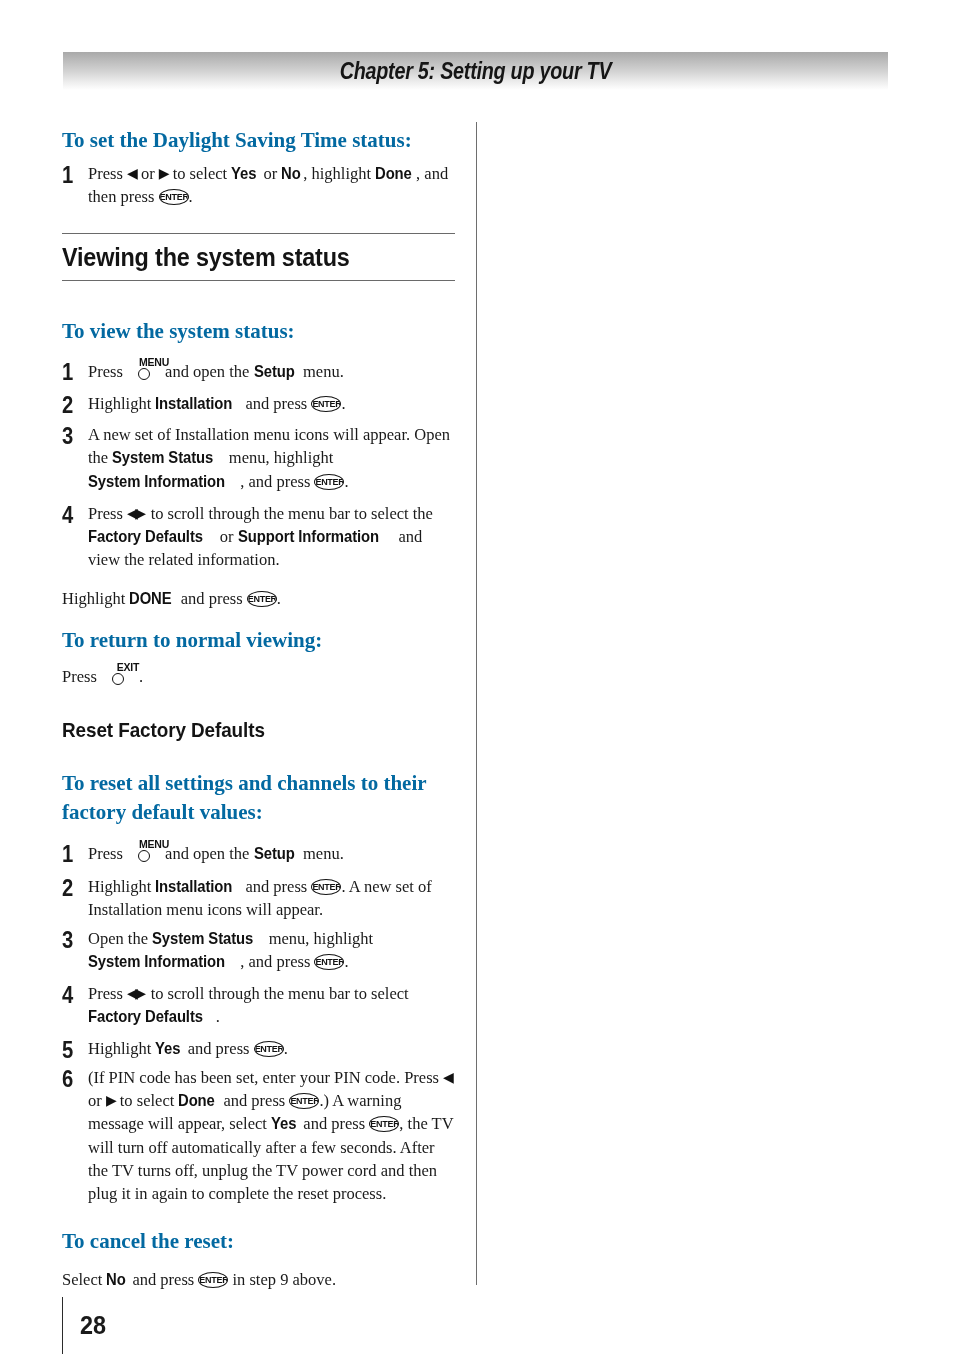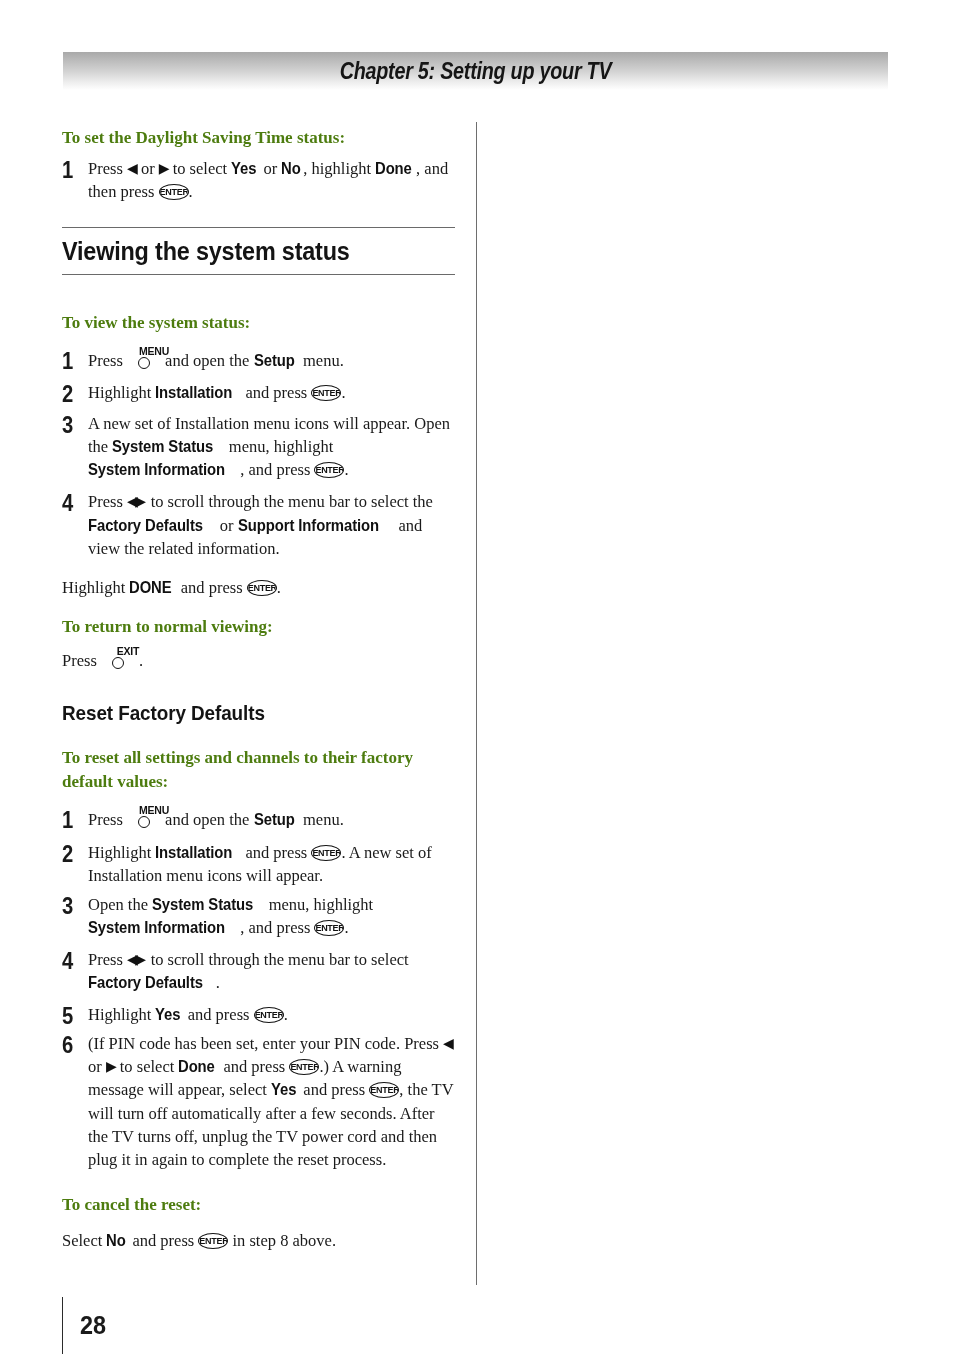--- a/index.html
+++ b/index.html
@@ -77,25 +77,25 @@
     position: absolute;
     left: 62px;
     top: 126px;
     width: 396px;
   }
 
   
   h3.task {
     font-family: "Liberation Serif", serif;
     font-weight: bold;
-    font-size: 17px;
+    font-size: 21px;
     line-height: 1.40;
     margin: 0;
     padding: 0;
-    color: #4d7c0f;
+    color: #0369a1;
   }
   .sect-head {
     font-family: "Liberation Sans Narrow", "Liberation Sans", sans-serif;
     font-weight: bold;
     font-size: 26px;
     line-height: 1.12;
     color: #141414;
     letter-spacing: -0.2px;
     transform: scaleX(0.90);
     transform-origin: left center;
@@ -272,21 +272,21 @@
 
 
   <p class="body" style="margin-top:16px;"><span>Highlight </span><span class="ui">DONE</span><span> and press </span><span class="enter-key">ENTER</span><span>.</span></p>
 
   <h3 class="task" style="margin-top:16px;">To return to normal viewing:</h3>
 
   <p class="body" style="margin-top:9px;"><span>Press </span><span class="round-key"><span class="lbl">EXIT</span><span class="circ"></span></span><span> .</span></p>
 
   <div class="sub-head" style="margin-top:29px;">Reset Factory Defaults</div>
 
-  <h3 class="task" style="margin-top:21px;">To reset all settings and channels to their factory default values:</h3>
+  <h3 class="task" style="margin-top:27px;">To reset all settings and channels to their factory default values:</h3>
 
   <div class="step" style="margin-top:14px;">
     <div class="step-num">1</div>
     <div class="step-body"><span>Press </span><span class="round-key"><span class="lbl">MENU</span><span class="circ"></span></span><span> and open the </span><span class="ui">Setup</span><span> menu.</span></div>
   </div>
 
   <div class="step" style="margin-top:8px;">
     <div class="step-num">2</div>
     <div class="step-body"><span>Highlight </span><span class="ui">Installation</span><span> and press </span><span class="enter-key">ENTER</span><span>. A new set of Installation menu icons will appear.</span></div>
   </div>
@@ -306,15 +306,15 @@
     <div class="step-body"><span>Highlight </span><span class="ui">Yes</span><span> and press </span><span class="enter-key">ENTER</span><span>.</span></div>
   </div>
 
   <div class="step" style="margin-top:4px;">
     <div class="step-num">6</div>
     <div class="step-body"><span>(If PIN code has been set, enter your PIN code. Press </span><span class="arrow">◀</span><span> or </span><span class="arrow">▶</span><span> to select </span><span class="ui">Done</span><span> and press </span><span class="enter-key">ENTER</span><span>.) A warning message will appear, select </span><span class="ui">Yes</span><span> and press </span><span class="enter-key">ENTER</span><span>, the TV will turn off automatically after a few seconds. After the TV turns off, unplug the TV power cord and then plug it in again to complete the reset process.</span></div>
   </div>
 
   <h3 class="task" style="margin-top:22px;">To cancel the reset:</h3>
 
-  <p class="body" style="margin-top:12px;"><span>Select </span><span class="ui">No</span><span> and press </span><span class="enter-key">ENTER</span><span> in step 8 above.</span></p>
+  <p class="body" style="margin-top:12px;"><span>Select </span><span class="ui">No</span><span> and press </span><span class="enter-key">ENTER</span><span> in step 9 above.</span></p>
 
 </div>
 
 </body></html>

